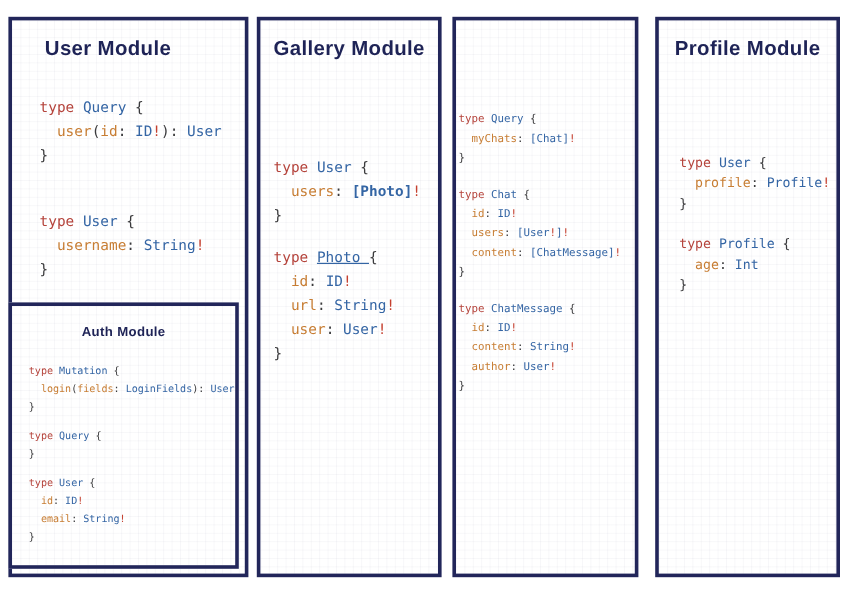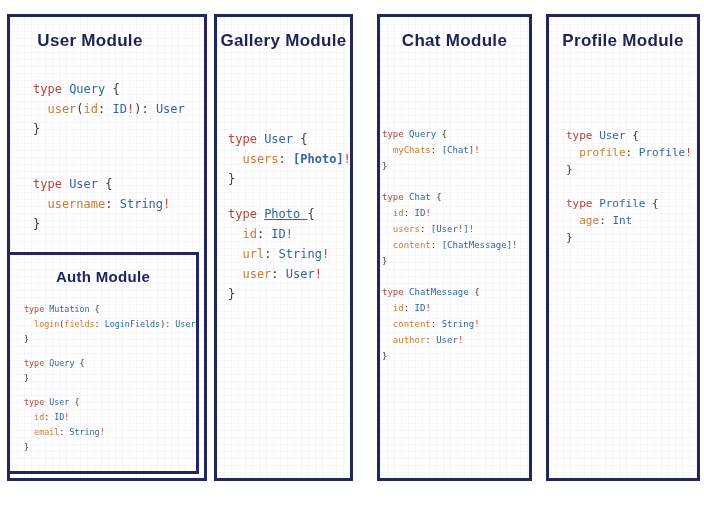--- a/index.html
+++ b/index.html
@@ -20,35 +20,35 @@
     border: 3px solid #22265a;
     background-color: #ffffff;
     background-image:
       linear-gradient(rgba(30,35,86,0.035) 1px, transparent 1px),
       linear-gradient(90deg, rgba(30,35,86,0.035) 1px, transparent 1px);
     background-size: 7px 7px;
     overflow: hidden;
   }
   #user-module    { left: 7px;   top: 14px;  width: 200px; height: 467px; }
   #auth-module    { left: 7px;   top: 252px; width: 192px; height: 222px; z-index: 2; }
-  #gallery-module { left: 214px; top: 14px;  width: 139px; height: 467px; }
+  #gallery-module { left: 214px; top: 14px;  width: 154px; height: 467px; }
   #chat-module    { left: 377px; top: 14px;  width: 155px; height: 467px; }
   #profile-module { left: 546px; top: 14px;  width: 154px; height: 467px; }
 
   .module-title {
     margin-top: 14px;
     font-weight: bold;
     font-size: 17px;
     letter-spacing: 0.3px;
     line-height: 20px;
     text-align: center;
     color: #1e2356;
   }
   #user-module .module-title { padding-right: 34px; }
-  #auth-module .module-title { margin-top: 12px; font-size: 15px; }
+  #auth-module .module-title { margin-top: 12px; font-size: 11px; }
 
   .code {
     font-family: "DejaVu Sans Mono", "Liberation Mono", monospace;
     color: #3a3a3c;
   }
   .code-line { white-space: pre; }
 
   #user-module .code    { margin-top: 28px; padding-left: 23px; font-size: 12px;  line-height: 20px; }
   #user-module .code-block + .code-block    { margin-top: 35px; }
 
@@ -118,21 +118,20 @@
           <div class="code-line"><span style="color: rgb(181, 68, 60);">type </span><span style="color: rgb(52, 101, 164); text-decoration: underline;">Photo </span><span style="color: rgb(58, 58, 60);">{</span></div>
           <div class="code-line"><span style="color: rgb(199, 125, 51);">  id</span><span style="color: rgb(58, 58, 60);">: </span><span style="color: rgb(52, 101, 164);">ID</span><span style="color: rgb(197, 64, 47);">!</span></div>
           <div class="code-line"><span style="color: rgb(199, 125, 51);">  url</span><span style="color: rgb(58, 58, 60);">: </span><span style="color: rgb(52, 101, 164);">String</span><span style="color: rgb(197, 64, 47);">!</span></div>
           <div class="code-line"><span style="color: rgb(199, 125, 51);">  user</span><span style="color: rgb(58, 58, 60);">: </span><span style="color: rgb(52, 101, 164);">User</span><span style="color: rgb(197, 64, 47);">!</span></div>
           <div class="code-line"><span style="color: rgb(58, 58, 60);">}</span></div>
         </div>
       </div>
   </div>
 
   <div id="chat-module" class="module-box">
-    <div class="module-title">Chat Module</div>
     <div class="code">
         <div class="code-block">
           <div class="code-line"><span style="color: rgb(181, 68, 60);">type </span><span style="color: rgb(52, 101, 164);">Query </span><span style="color: rgb(58, 58, 60);">{</span></div>
           <div class="code-line"><span style="color: rgb(199, 125, 51);">  myChats</span><span style="color: rgb(58, 58, 60);">: </span><span style="color: rgb(52, 101, 164);">[Chat]</span><span style="color: rgb(197, 64, 47);">!</span></div>
           <div class="code-line"><span style="color: rgb(58, 58, 60);">}</span></div>
         </div>
         <div class="code-block">
           <div class="code-line"><span style="color: rgb(181, 68, 60);">type </span><span style="color: rgb(52, 101, 164);">Chat </span><span style="color: rgb(58, 58, 60);">{</span></div>
           <div class="code-line"><span style="color: rgb(199, 125, 51);">  id</span><span style="color: rgb(58, 58, 60);">: </span><span style="color: rgb(52, 101, 164);">ID</span><span style="color: rgb(197, 64, 47);">!</span></div>
           <div class="code-line"><span style="color: rgb(199, 125, 51);">  users</span><span style="color: rgb(58, 58, 60);">: </span><span style="color: rgb(52, 101, 164);">[User</span><span style="color: rgb(197, 64, 47);">!</span><span style="color: rgb(52, 101, 164);">]</span><span style="color: rgb(197, 64, 47);">!</span></div>

